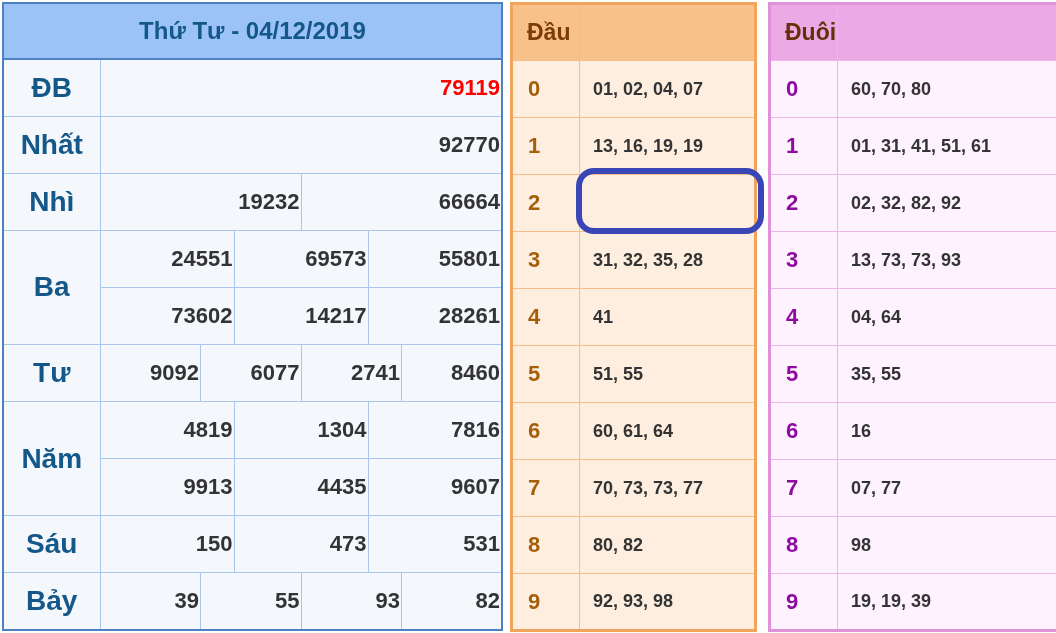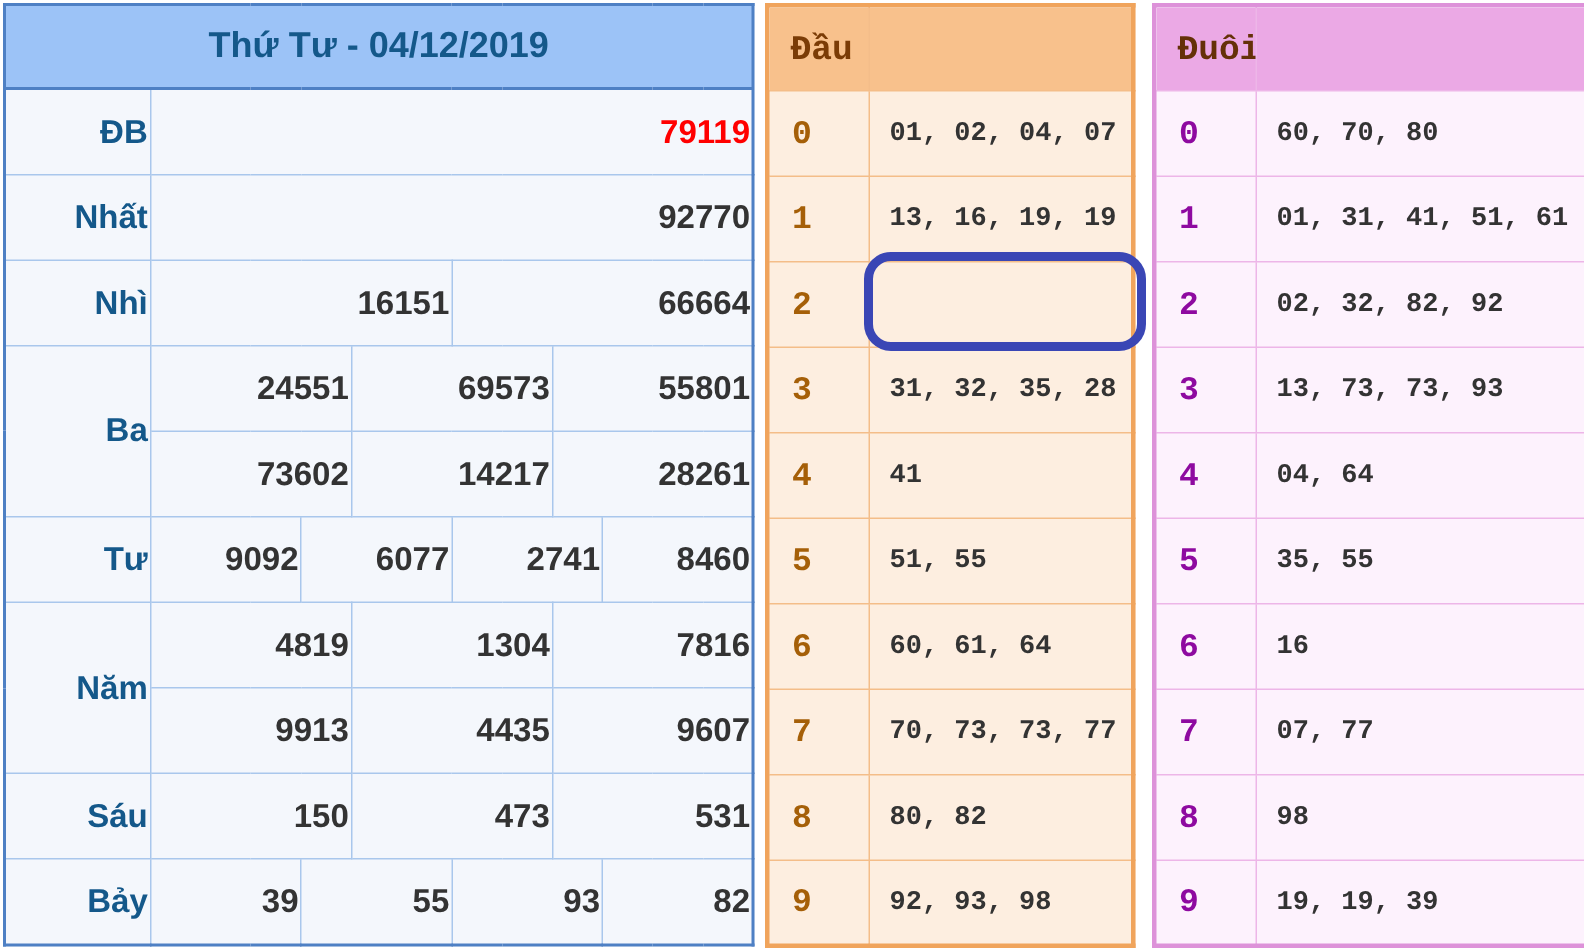--- a/index.html
+++ b/index.html
@@ -27,22 +27,22 @@
   table.res tr.hdr{height:56px;}
   table.res th.title{
     background:var(--left-header-bg);
     color:var(--left-label);
     font-size:24px;
     text-align:center;
     border-bottom:2px solid var(--left-outer);
   }
   table.res td.lbl{
     color:var(--left-label);
-    font-size:22px;
-    text-align:right;
+    font-size:28px;
+    text-align:center;
   }
   table.res td.val{
     color:var(--value-color);
     font-size:22px;
     text-align:right;
   }
   table.res td.db{color:var(--db-red);}
 
   
   .dau-wrap{position:absolute;left:510px;top:2px;}
@@ -52,21 +52,21 @@
     border:3px solid var(--dau-outer);
     background:var(--dau-body-bg);
   }
   table.dau td,table.dau th{border:1px solid var(--dau-inner);}
   table.duoi{
     width:296px;height:629px;
     border:3px solid var(--duoi-outer);
     background:var(--duoi-body-bg);
   }
   table.duoi td,table.duoi th{border:1px solid var(--duoi-inner);}
-  table.dau tr,table.duoi tr{height:57px;font-family:Liberation Mono, monospace;}
+  table.dau tr,table.duoi tr{height:57px;}
 
   table.dau th{background:var(--dau-header-bg);}
   table.duoi th{background:var(--duoi-header-bg);}
   table.dau th.hlbl{
     color:var(--dau-header-text);
     font-size:23px;text-align:left;padding-left:14px;
   }
   table.duoi th.hlbl{
     color:var(--duoi-header-text);
     font-size:23px;text-align:center;padding-left:14px;
@@ -114,21 +114,21 @@
       <tr>
         <td class="lbl">ĐB</td>
         <td class="val db" colspan="12">79119</td>
       </tr>
       <tr>
         <td class="lbl">Nhất</td>
         <td class="val" colspan="12">92770</td>
       </tr>
       <tr>
         <td class="lbl">Nhì</td>
-        <td class="val" colspan="6">16151</td>
+        <td class="val" colspan="6">19232</td>
         <td class="val" colspan="6">66664</td>
       </tr>
       <tr>
         <td class="lbl" rowspan="2">Ba</td>
         <td class="val" colspan="4">24551</td>
         <td class="val" colspan="4">69573</td>
         <td class="val" colspan="4">55801</td>
       </tr>
       <tr>
         <td class="val" colspan="4">73602</td>

